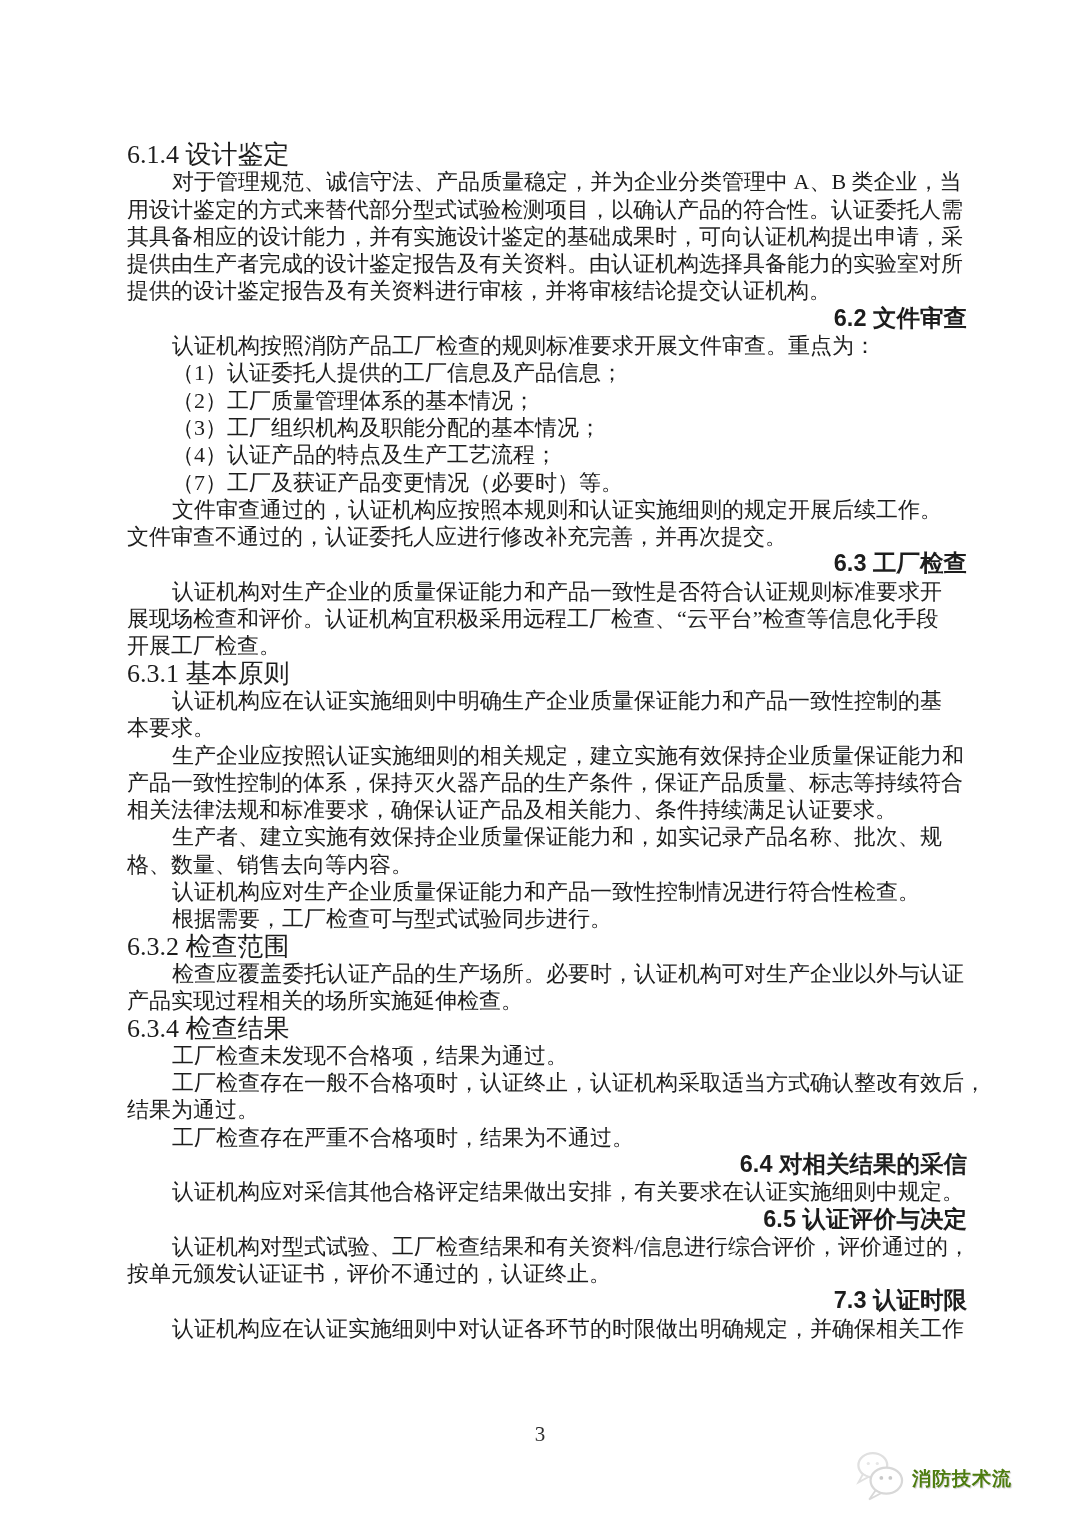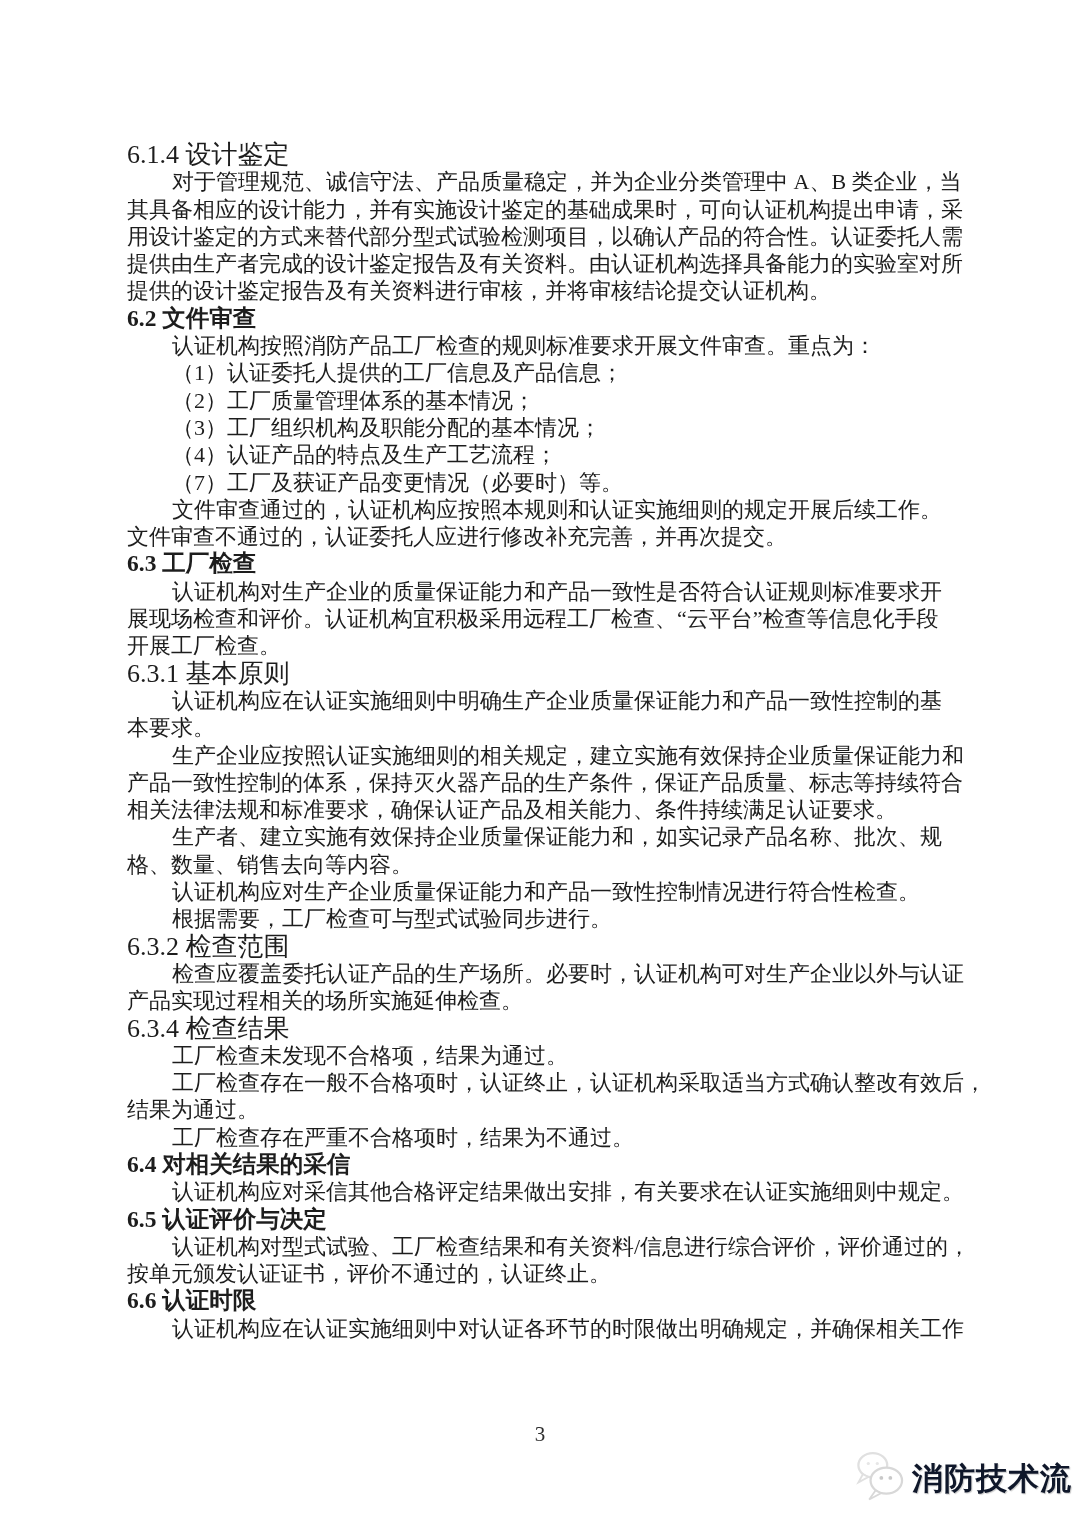--- a/index.html
+++ b/index.html
@@ -16,23 +16,24 @@
     width:840px;
   }
   .line {
     font-size:22px;
     line-height:27.3px;
     height:27.3px;
     color:#1d1d1d;
     white-space:nowrap;
   }
   .line.h2 {
-    font-family:Liberation Serif, serif;
+    font-family:Liberation Sans, sans-serif;
     font-weight:700;
     font-size:23.5px;
+    text-align:right;
   }
   .line.h3 { font-size:26px; }
   .line.p1 { padding-left:45px; }
   .pagenum {
     position:absolute;
     top:1422px; left:0;
     width:1080px;
     text-align:center;
     font-size:21px;
     color:#2e2e2e;
@@ -40,37 +41,37 @@
   .watermark {
     position:absolute;
     left:853px; top:1448px;
     display:flex;
     align-items:center;
     gap:5px;
   }
   .wm-text {
     font-family:Liberation Sans, sans-serif;
     font-weight:700;
-    font-size:31px;
+    font-size:19px;
     letter-spacing:1px;
-    color:#0f172a;
+    color:#4d7c0f;
     text-shadow:-1px -1px 0 #ffffff, 1px 1px 1px #c9c9c9;
     white-space:nowrap;
   }
 </style>
 </head>
 <body>
 
 <div class="page">
 
   <div class="content" id="doc-lines">
       <div class="line h3">6.1.4 设计鉴定</div>
       <div class="line p1">对于管理规范、诚信守法、产品质量稳定，并为企业分类管理中 A、B 类企业，当</div>
+      <div class="line p">用设计鉴定的方式来替代部分型式试验检测项目，以确认产品的符合性。认证委托人需</div>
       <div class="line p">其具备相应的设计能力，并有实施设计鉴定的基础成果时，可向认证机构提出申请，采</div>
-      <div class="line p">用设计鉴定的方式来替代部分型式试验检测项目，以确认产品的符合性。认证委托人需</div>
       <div class="line p">提供由生产者完成的设计鉴定报告及有关资料。由认证机构选择具备能力的实验室对所</div>
       <div class="line p">提供的设计鉴定报告及有关资料进行审核，并将审核结论提交认证机构。</div>
       <div class="line h2">6.2 文件审查</div>
       <div class="line p1">认证机构按照消防产品工厂检查的规则标准要求开展文件审查。重点为：</div>
       <div class="line p1">（1）认证委托人提供的工厂信息及产品信息；</div>
       <div class="line p1">（2）工厂质量管理体系的基本情况；</div>
       <div class="line p1">（3）工厂组织机构及职能分配的基本情况；</div>
       <div class="line p1">（4）认证产品的特点及生产工艺流程；</div>
       <div class="line p1">（7）工厂及获证产品变更情况（必要时）等。</div>
       <div class="line p1">文件审查通过的，认证机构应按照本规则和认证实施细则的规定开展后续工作。</div>
@@ -95,21 +96,21 @@
       <div class="line h3">6.3.4 检查结果</div>
       <div class="line p1">工厂检查未发现不合格项，结果为通过。</div>
       <div class="line p1">工厂检查存在一般不合格项时，认证终止，认证机构采取适当方式确认整改有效后，</div>
       <div class="line p">结果为通过。</div>
       <div class="line p1">工厂检查存在严重不合格项时，结果为不通过。</div>
       <div class="line h2">6.4 对相关结果的采信</div>
       <div class="line p1">认证机构应对采信其他合格评定结果做出安排，有关要求在认证实施细则中规定。</div>
       <div class="line h2">6.5 认证评价与决定</div>
       <div class="line p1">认证机构对型式试验、工厂检查结果和有关资料/信息进行综合评价，评价通过的，</div>
       <div class="line p">按单元颁发认证证书，评价不通过的，认证终止。</div>
-      <div class="line h2">6.6 认证时限</div>
+      <div class="line h2">7.3 认证时限</div>
       <div class="line p1">认证机构应在认证实施细则中对认证各环节的时限做出明确规定，并确保相关工作</div>
     </div>
 
   <div class="pagenum">3</div>
 
   <div class="watermark">
     <span>
       <svg width="54" height="58" viewBox="0 0 60 64" xmlns="http://www.w3.org/2000/svg">
         <ellipse cx="22" cy="19" rx="16" ry="13.5" fill="#ffffff" stroke="#e0e0e0" stroke-width="2.5"></ellipse>
         <path d="M11 29 L6 38 L17 32 Z" fill="#ffffff" stroke="#e0e0e0" stroke-width="2"></path>

